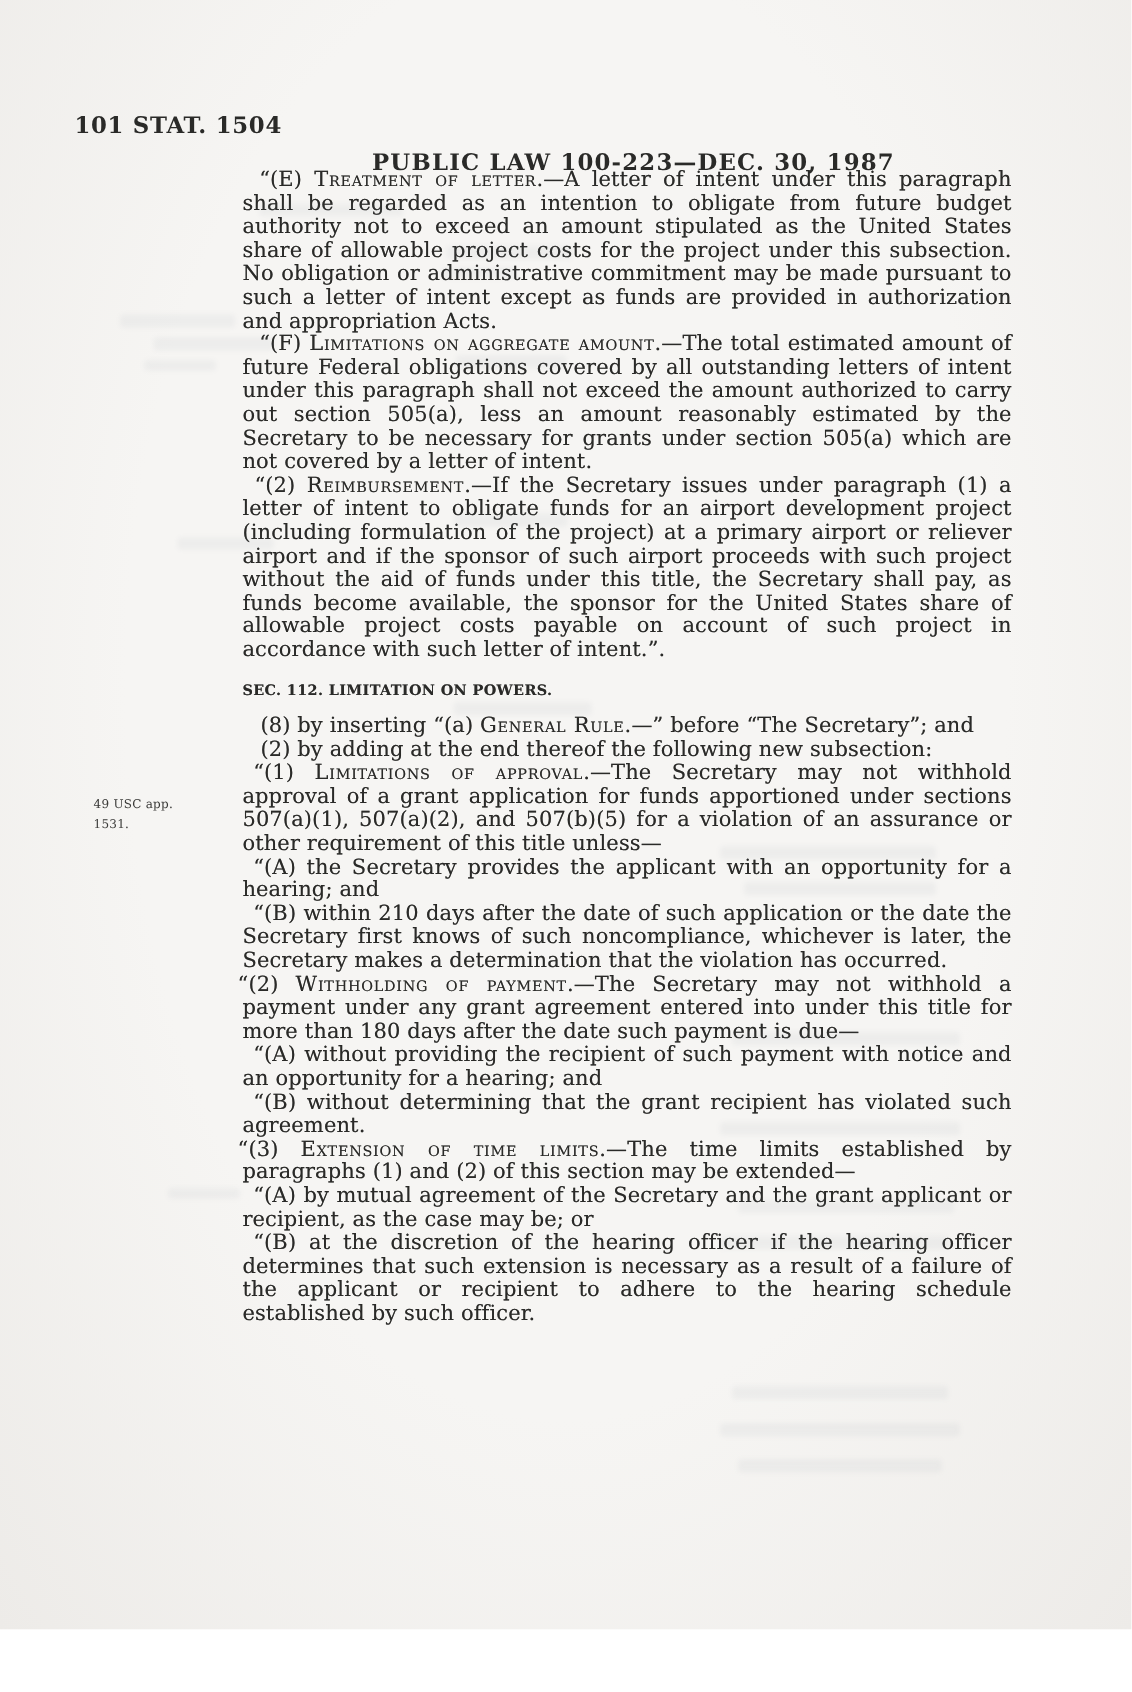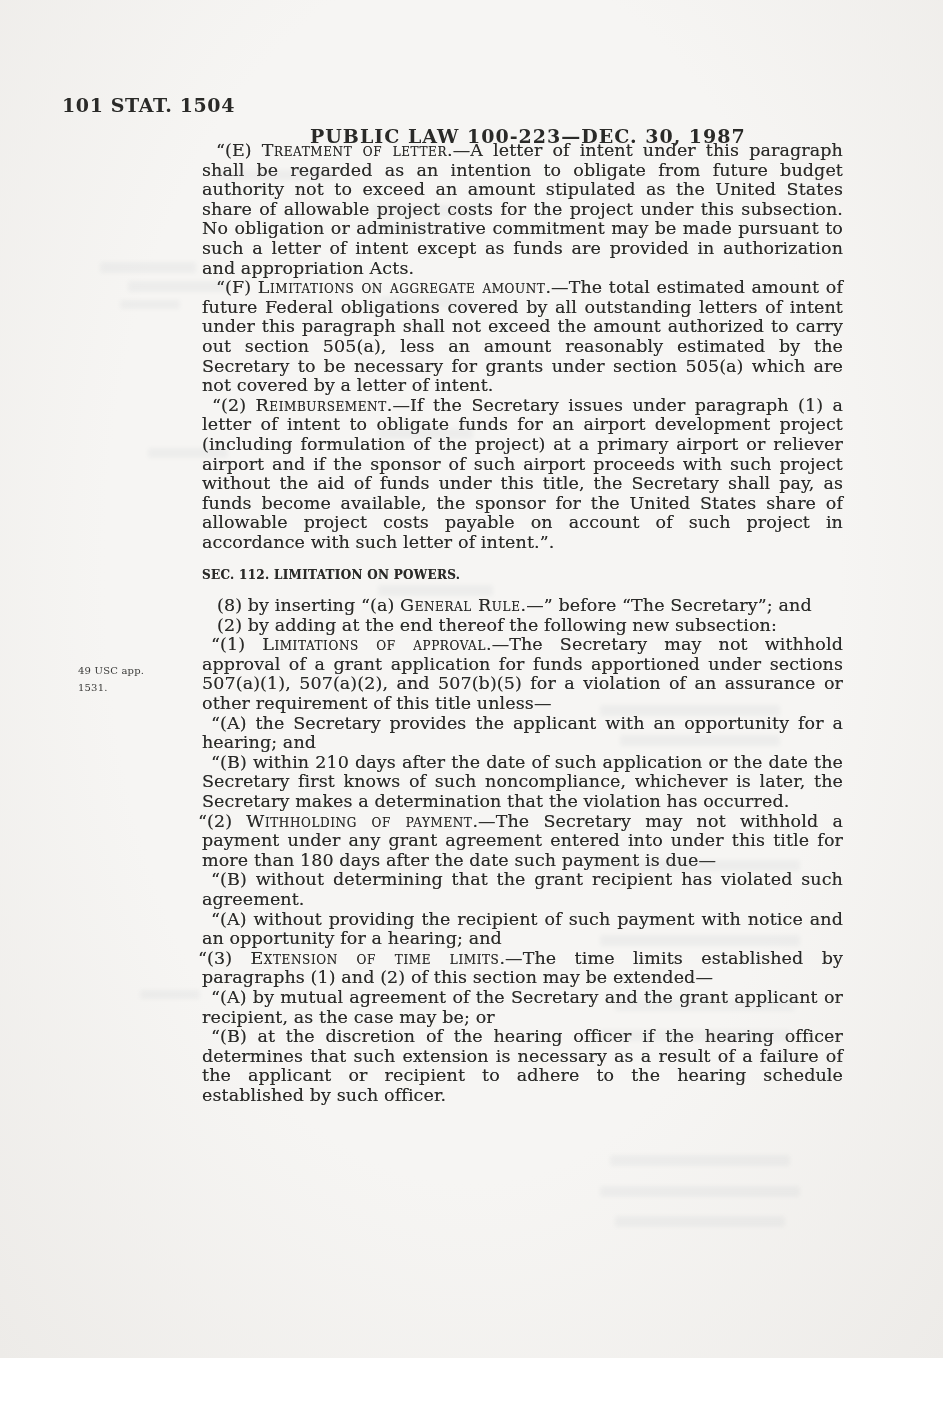--- a/index.html
+++ b/index.html
@@ -112,23 +112,23 @@
 
 
     <p class="p-n1"><span>“(1) </span><span class="sc">Limitations of approval</span><span>.—The Secretary may not withhold approval of a grant application for funds apportioned under sections 507(a)(1), 507(a)(2), and 507(b)(5) for a violation of an assurance or other requirement of this title unless—</span></p>
 
     <p class="p-ab"><span>“(A) the Secretary provides the applicant with an opportunity for a hearing; and</span></p>
 
     <p class="p-ab"><span>“(B) within 210 days after the date of such application or the date the Secretary first knows of such noncompliance, whichever is later, the Secretary makes a determination that the violation has occurred.</span></p>
 
     <p class="p-n2"><span>“(2) </span><span class="sc">Withholding of payment</span><span>.—The Secretary may not withhold a payment under any grant agreement entered into under this title for more than 180 days after the date such payment is due—</span></p>
 
+    <p class="p-ab"><span>“(A) without providing the recipient of such payment with notice and an opportunity for a hearing; and</span></p>
+
     <p class="p-ab"><span>“(B) without determining that the grant recipient has violated such agreement.</span></p>
-
-    <p class="p-ab"><span>“(A) without providing the recipient of such payment with notice and an opportunity for a hearing; and</span></p>
 
     <p class="p-n2"><span>“(3) </span><span class="sc">Extension of time limits</span><span>.—The time limits established by paragraphs (1) and (2) of this section may be extended—</span></p>
 
     <p class="p-ab"><span>“(A) by mutual agreement of the Secretary and the grant applicant or recipient, as the case may be; or</span></p>
 
     <p class="p-ab"><span>“(B) at the discretion of the hearing officer if the hearing officer determines that such extension is necessary as a result of a failure of the applicant or recipient to adhere to the hearing schedule established by such officer.</span></p>
 
   </div>
 
   <i class="smudge s1"></i>

